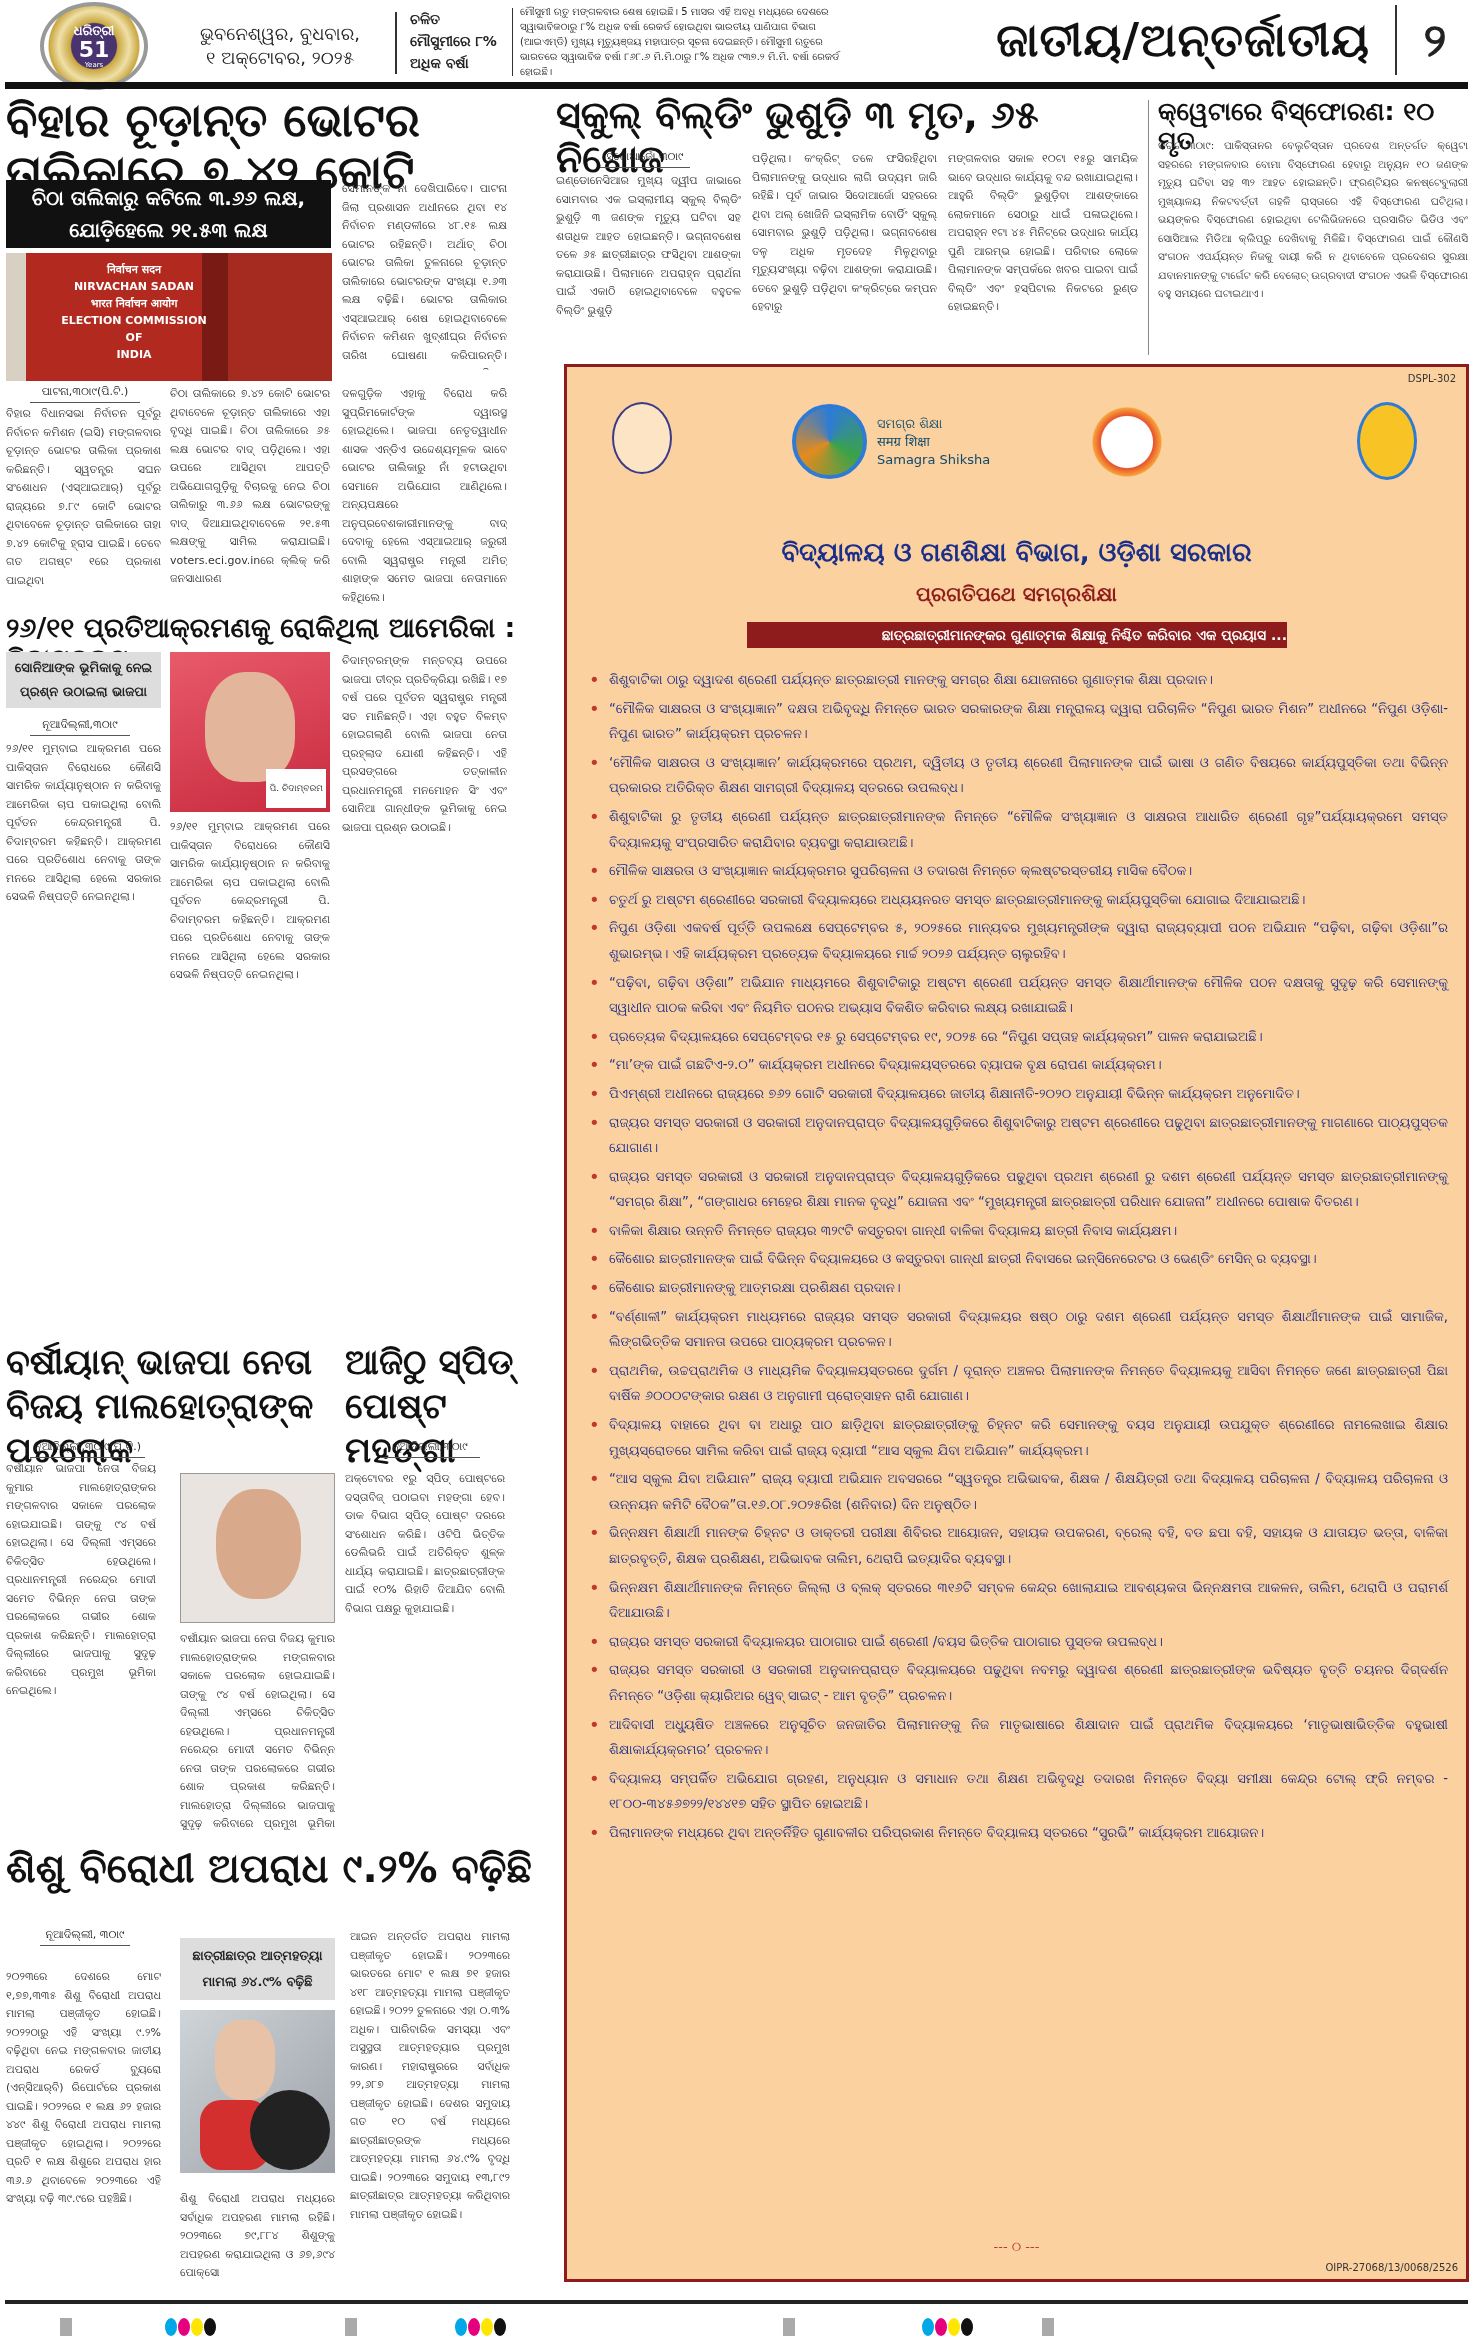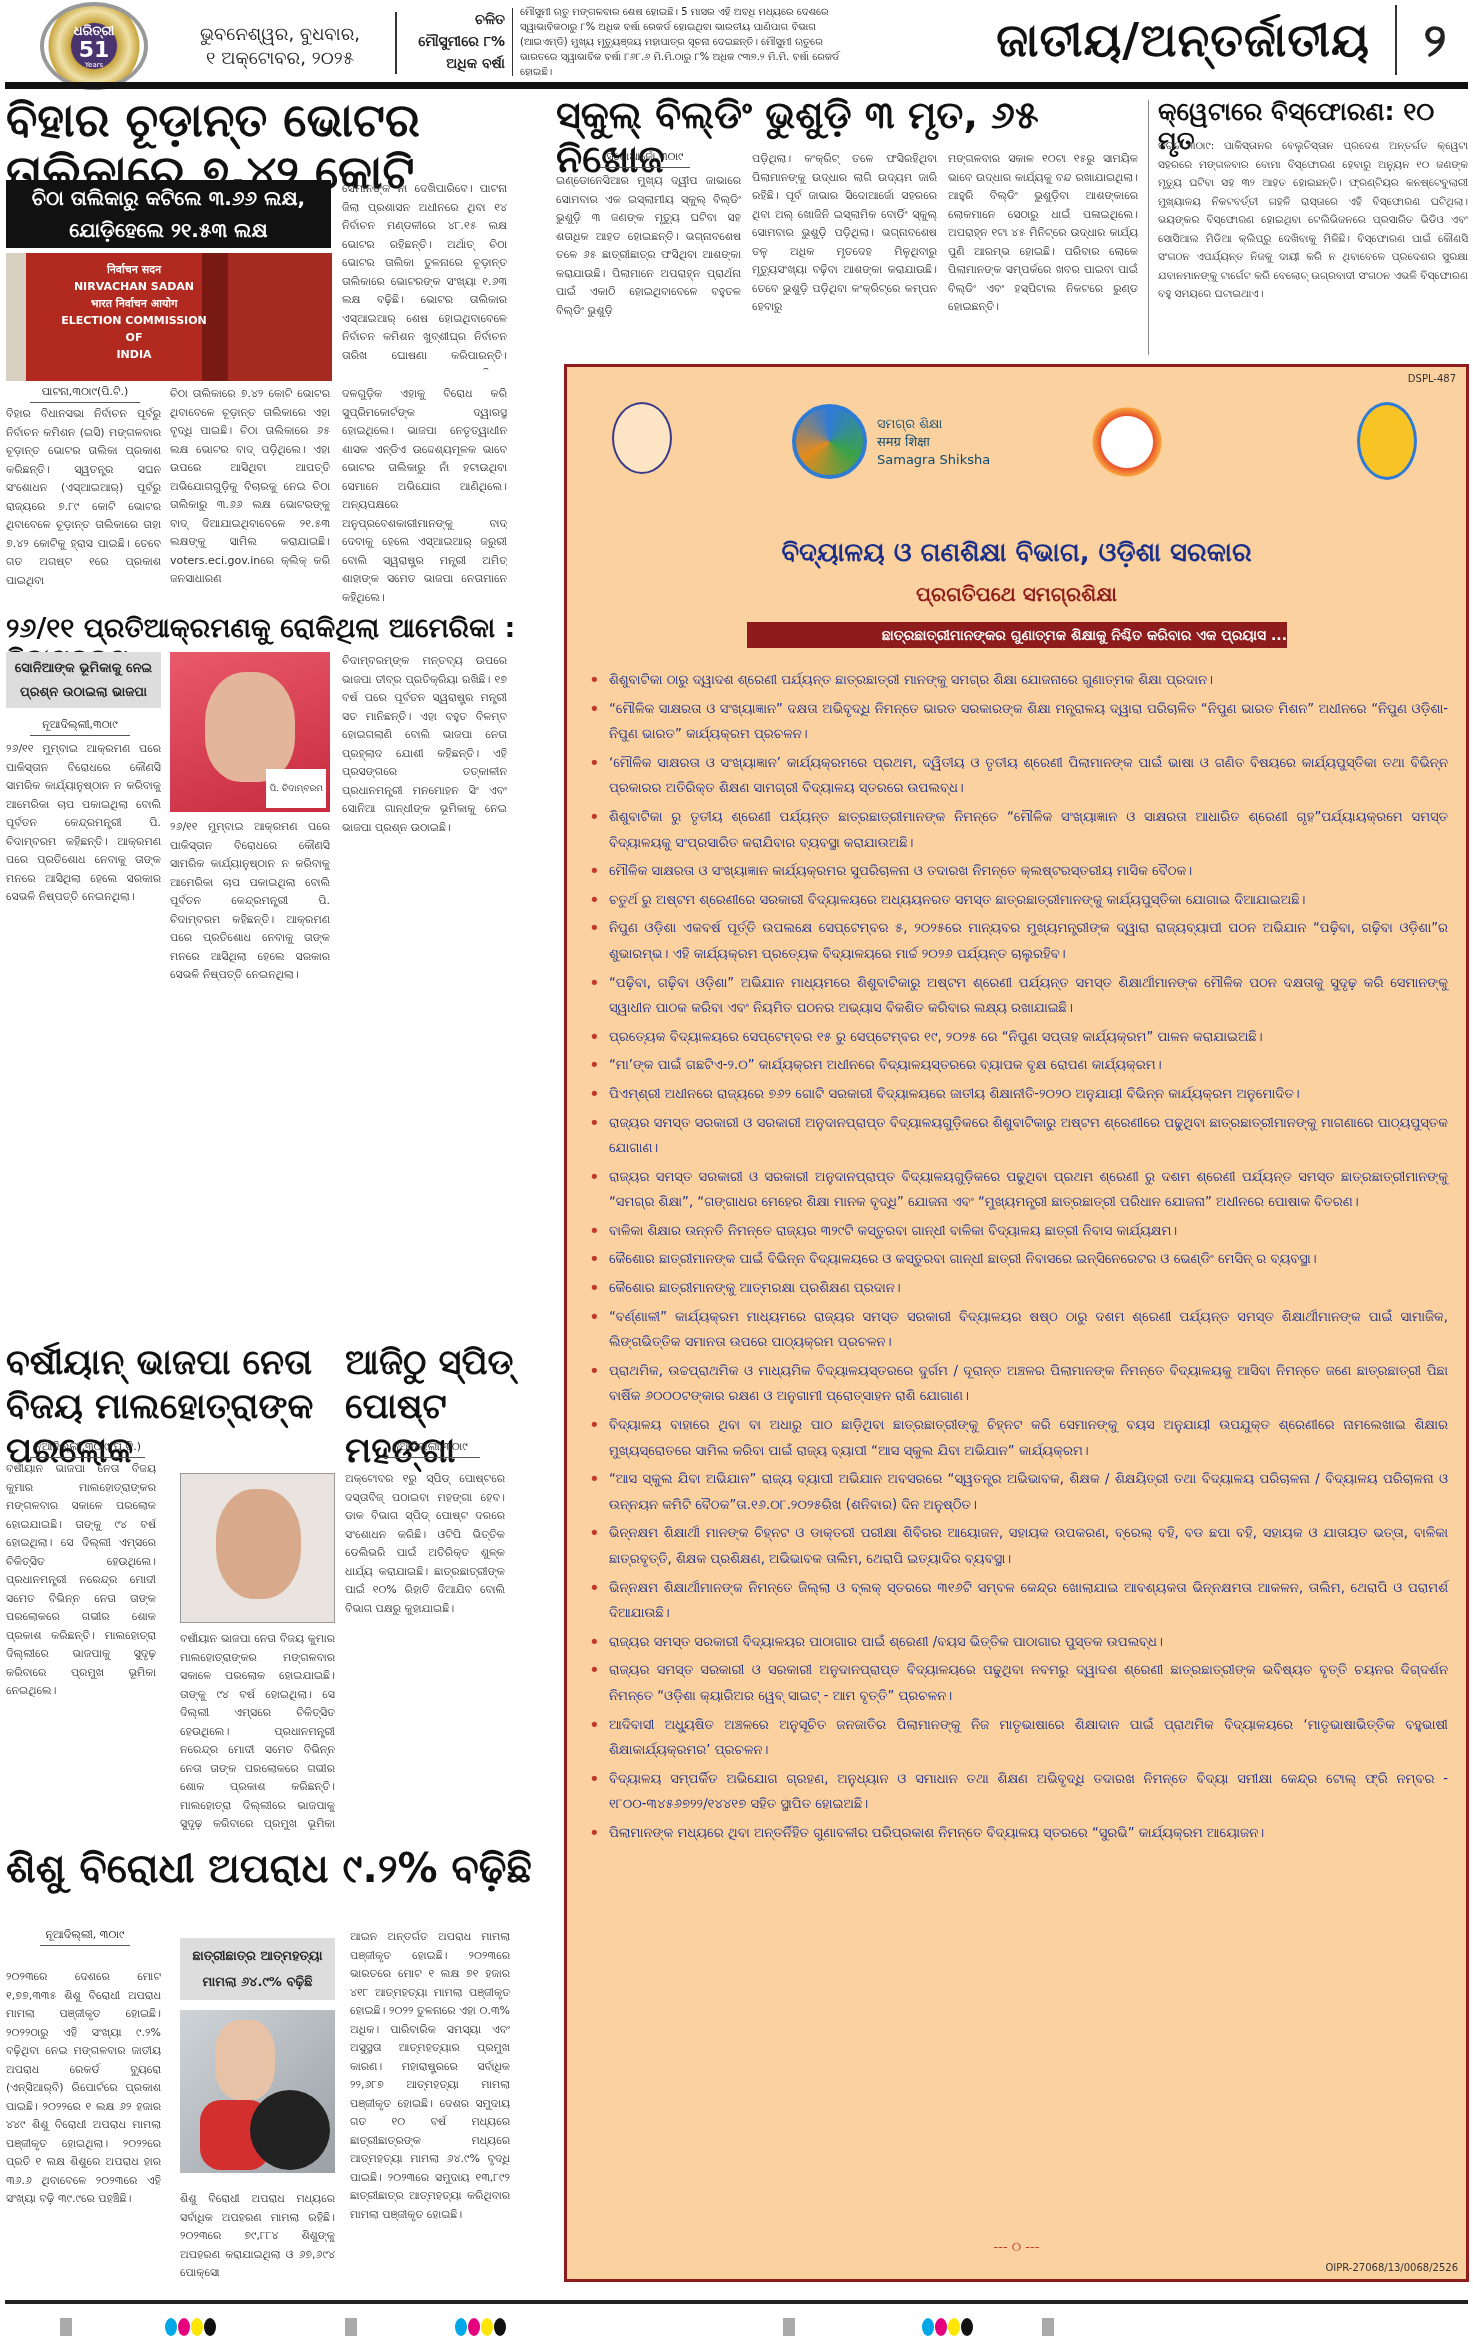--- a/index.html
+++ b/index.html
@@ -5,21 +5,21 @@
 *{box-sizing:border-box;margin:0;padding:0}
 body{width:1473px;height:2339px;background:#fff;font-family:"DejaVu Sans",sans-serif;color:#222;position:relative;overflow:hidden}
 .abs{position:absolute}
 .masthead{left:0;top:0;width:1473px;height:92px}
 .logo{left:40px;top:2px;width:108px;height:88px;border-radius:50%;background:radial-gradient(circle,#4a3470 35%,#c9a640 37%,#efe0a8 55%,#c9a640 70%,#fff 72%);border:4px solid #999;display:flex;flex-direction:column;align-items:center;justify-content:center;color:#fff}
 .logo .nm{font-size:13px;font-weight:bold}
 .logo .yr{font-size:22px;font-weight:bold;line-height:22px}
 .logo .ys{font-size:7px}
 .date{left:185px;top:22px;width:190px;font-size:18px;line-height:24px;text-align:center;color:#222}
 .vsep{width:2px;background:#333}
-.rain{left:410px;top:8px;width:95px;font-size:14px;line-height:22px;text-align:right;font-weight:bold}
+.rain{left:410px;top:8px;width:95px;font-size:14px;line-height:22px;text-align:left;font-weight:bold}
 .raintxt{left:520px;top:4px;width:330px;font-size:10px;line-height:15px;color:#222}
 .section{left:900px;top:5px;width:470px;font-size:46px;font-weight:bold;text-align:right;letter-spacing:1px;line-height:70px;color:#111}
 .pagenum{left:1410px;top:5px;width:50px;font-size:46px;font-weight:bold;text-align:center;line-height:70px}
 .rule{left:5px;top:82px;width:1463px;height:7px;background:#111}
 .h1{font-weight:bold;color:#111;line-height:1.15}
 .col{font-size:11px;line-height:18.5px;text-align:justify;color:#333}
 .blackbox{background:#111;color:#fff;text-align:center;font-weight:bold}
 .greybox{background:#ddd;text-align:center;font-weight:bold}
 .dateline{text-align:center;font-size:11px;border-bottom:1px solid #555;padding-bottom:4px}
 .photo{background:#c0392b}
@@ -117,21 +117,21 @@
 <div class="abs dateline" style="left:600px;top:150px;width:90px">ସିଦୋଆର୍ଜୋ,୩୦ା୯</div>
 <div class="abs col" style="left:556px;top:172px;width:185px;height:180px;overflow:hidden">ଇଣ୍ଡୋନେସିଆର ମୁଖ୍ୟ ଦ୍ୱୀପ ଜାଭାରେ ସୋମବାର ଏକ ଇସ୍‌ଲାମୀୟ ସ୍କୁଲ୍ ବିଲ୍ଡିଂ ଭୁଶୁଡ଼ି ୩ ଜଣଙ୍କ ମୃତ୍ୟୁ ଘଟିବା ସହ ଶତାଧିକ ଆହତ ହୋଇଛନ୍ତି। ଭଗ୍ନାବଶେଷ ତଳେ ୬୫ ଛାତ୍ରୀଛାତ୍ର ଫସିଥିବା ଆଶଙ୍କା କରାଯାଉଛି। ପିଲାମାନେ ଅପରାହ୍ନ ପ୍ରାର୍ଥନା ପାଇଁ ଏକାଠି ହୋଇଥିବାବେଳେ ବହୁତଳ ବିଲ୍ଡିଂ ଭୁଶୁଡ଼ି</div>
 <div class="abs col" style="left:752px;top:150px;width:185px;height:205px;overflow:hidden">ପଡ଼ିଥିଲା। କଂକ୍ରିଟ୍ ତଳେ ଫସିରହିଥିବା ପିଲାମାନଙ୍କୁ ଉଦ୍ଧାର ଲାଗି ଉଦ୍ୟମ ଜାରି ରହିଛି। ପୂର୍ବ ଜାଭାର ସିଦୋଆର୍ଜୋ ସହରରେ ଥିବା ଅଲ୍ ଖୋଜିନି ଇସ୍‌ଲାମିକ ବୋର୍ଡିଂ ସ୍କୁଲ୍ ସୋମବାର ଭୁଶୁଡ଼ି ପଡ଼ିଥିଲା। ଭଗ୍ନାବଶେଷ ତଳୁ ଅଧିକ ମୃତଦେହ ମିଳୁଥିବାରୁ ମୃତ୍ୟୁସଂଖ୍ୟା ବଢ଼ିବା ଆଶଙ୍କା କରାଯାଉଛି। ତେବେ ଭୁଶୁଡ଼ି ପଡ଼ିଥିବା କଂକ୍ରିଟ୍‌ରେ କମ୍ପନ ହେବାରୁ</div>
 <div class="abs col" style="left:948px;top:150px;width:190px;height:205px;overflow:hidden">ମଙ୍ଗଳବାର ସକାଳ ୧୦ଟା ୧୫ରୁ ସାମୟିକ ଭାବେ ଉଦ୍ଧାର କାର୍ଯ୍ୟକୁ ବନ୍ଦ ରଖାଯାଇଥିଲା। ଆହୁରି ବିଲ୍ଡିଂ ଭୁଶୁଡ଼ିବା ଆଶଙ୍କାରେ ଲୋକମାନେ ସେଠାରୁ ଧାଇଁ ପଳାଇଥିଲେ। ଅପରାହ୍ନ ୧ଟା ୪୫ ମିନିଟ୍‌ରେ ଉଦ୍ଧାର କାର୍ଯ୍ୟ ପୁଣି ଆରମ୍ଭ ହୋଇଛି। ପରିବାର ଲୋକେ ପିଲାମାନଙ୍କ ସମ୍ପର୍କରେ ଖବର ପାଇବା ପାଇଁ ବିଲ୍ଡିଂ ଏବଂ ହସ୍ପିଟାଲ ନିକଟରେ ରୁଣ୍ଡ ହୋଇଛନ୍ତି।</div>
 <div class="abs vsep" style="left:1148px;top:100px;height:255px;width:1px;background:#888"></div>
 
 <div class="abs h1" style="left:1158px;top:98px;width:310px;font-size:25px">କ୍ୱେଟାରେ ବିସ୍ଫୋରଣ: ୧୦ ମୃତ</div>
 <div class="abs col" style="left:1158px;top:136px;width:310px;height:220px;overflow:hidden;font-size:10.5px">କରାଚୀ,୩୦ା୯: ପାକିସ୍ତାନର ବେଲୁଚିସ୍ତାନ ପ୍ରଦେଶ ଅନ୍ତର୍ଗତ କ୍ୱେଟା ସହରରେ ମଙ୍ଗଳବାର ବୋମା ବିସ୍ଫୋରଣ ହେବାରୁ ଅନ୍ୟୁନ ୧୦ ଜଣଙ୍କ ମୃତ୍ୟୁ ଘଟିବା ସହ ୩୨ ଆହତ ହୋଇଛନ୍ତି। ଫ୍ରଣ୍ଟିୟର କନଷ୍ଟେବୁଲାରୀ ମୁଖ୍ୟାଳୟ ନିକଟବର୍ତ୍ତୀ ଗହଳି ରାସ୍ତାରେ ଏହି ବିସ୍ଫୋରଣ ଘଟିଥିଲା। ଭୟଙ୍କର ବିସ୍ଫୋରଣ ହୋଇଥିବା ଟେଲିଭିଜନରେ ପ୍ରସାରିତ ଭିଡିଓ ଏବଂ ସୋସିଆଲ ମିଡିଆ କ୍ଲିପ୍‌ରୁ ଦେଖିବାକୁ ମିଳିଛି। ବିସ୍ଫୋରଣ ପାଇଁ କୌଣସି ସଂଗଠନ ଏପର୍ଯ୍ୟନ୍ତ ନିଜକୁ ଦାୟୀ କରି ନ ଥିବାବେଳେ ପ୍ରଦେଶର ସୁରକ୍ଷା ଯବାନମାନଙ୍କୁ ଟାର୍ଗେଟ କରି ବେଲୋଚ୍ ଉଗ୍ରବାଦୀ ସଂଗଠନ ଏଭଳି ବିସ୍ଫୋରଣ ବହୁ ସମୟରେ ଘଟାଇଥାଏ।</div>
 
 <div class="abs ad">
-  <div class="code">DSPL-487</div>
+  <div class="code">DSPL-302</div>
   <div class="emblem" style="left:45px;top:35px;width:60px;height:72px;border:2px solid #3a3c8a;background:#fce4c4"></div>
   <div class="emblem" style="left:225px;top:37px;width:75px;height:75px;background:conic-gradient(#2e7bd6,#3aa24a,#e38b1e,#2e7bd6);border:4px solid #2e7bd6"></div>
   <div style="position:absolute;left:310px;top:48px;color:#0c4a6e;font-size:13px;line-height:18px">
     <div>ସମଗ୍ର ଶିକ୍ଷା</div>
     <div>समग्र शिक्षा</div>
     <div>Samagra Shiksha</div>
   </div>
   <div class="emblem" style="left:520px;top:35px;width:80px;height:80px;background:radial-gradient(circle,#fff 45%,#e8542c 47%,#f7a23b 60%,transparent 62%)"></div>
   <div class="emblem" style="left:790px;top:35px;width:60px;height:78px;background:#f7c325;border:3px solid #2e7bd6"></div>
   <div class="ad-dept" style="top:170px;font-size:26px">ବିଦ୍ୟାଳୟ ଓ ଗଣଶିକ୍ଷା ବିଭାଗ, ଓଡ଼ିଶା ସରକାର</div>

